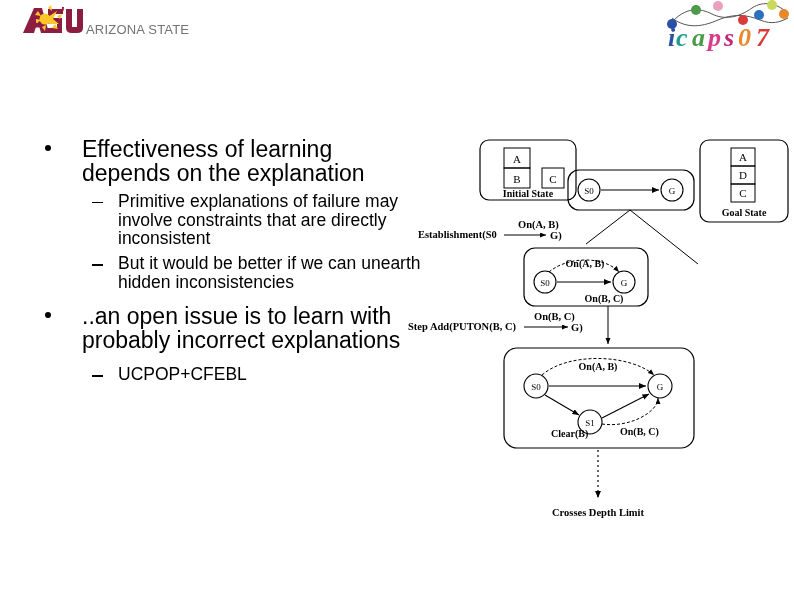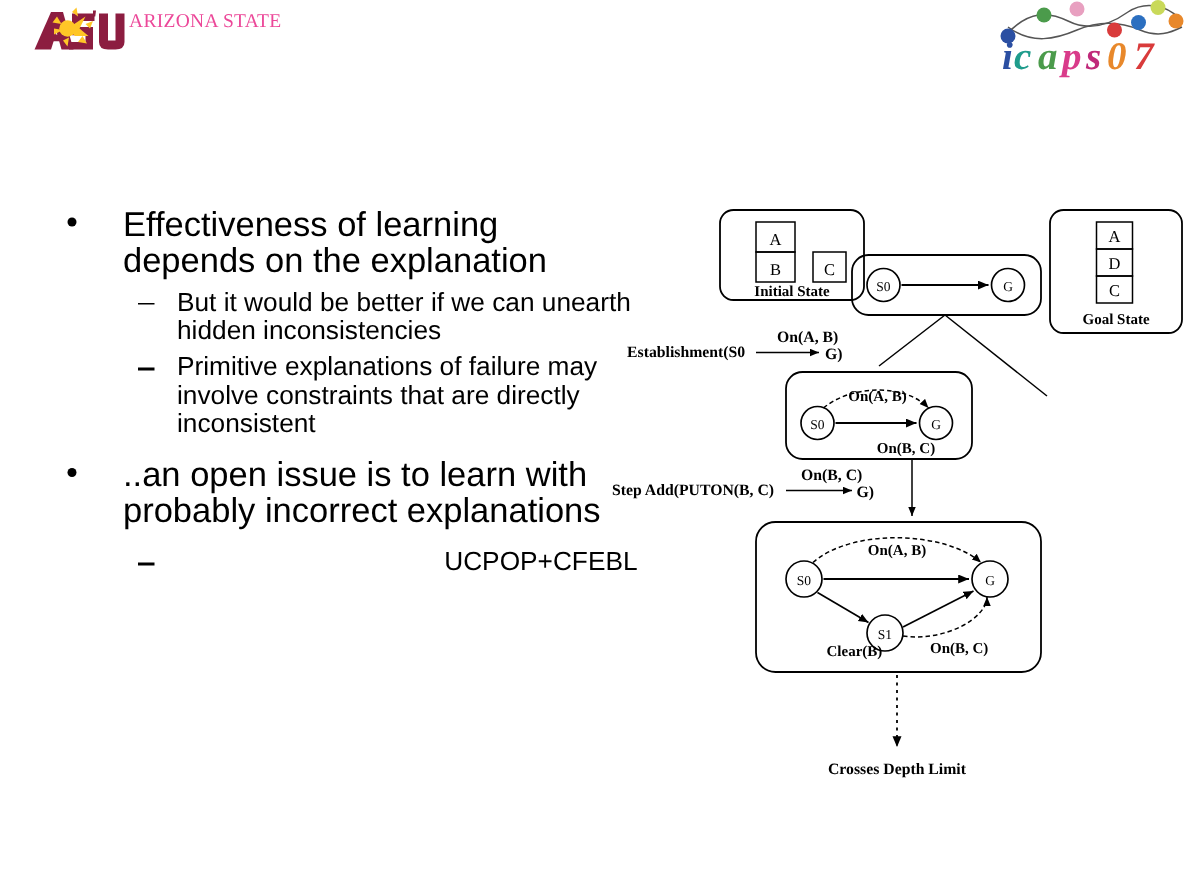--- a/index.html
+++ b/index.html
@@ -9,22 +9,22 @@
     font-family:"Liberation Sans", sans-serif;
     color:#000000;
     overflow:hidden;
     position:relative;
   }
   .slide{position:relative;width:794px;height:595px;}
 
   
   .asu-logo{position:absolute;left:22px;top:2px;width:200px;height:40px;}
   .asu-mark{position:absolute;left:0;top:2px;width:62px;height:34px;}
-  .asu-words{position:absolute;left:64px;top:0px;width:140px;height:40px;
-    font-family:Liberation Serif, serif;color:#ec4899;line-height:1.0;}
+  .asu-words{position:absolute;left:64px;top:16px;width:140px;height:40px;
+    font-family:Liberation Sans, sans-serif;color:#737373;line-height:1.0;}
   .asu-words .l1{font-size:17px;letter-spacing:.2px;display:block;padding-top:2px;}
   .asu-words .l2{font-size:17px;letter-spacing:.2px;display:block;padding-top:1px;}
   .asu-words .sm{font-size:13px;}
 
   .icaps-logo{position:absolute;left:660px;top:0px;width:132px;height:52px;}
 
   
   .title{
     position:absolute;left:30px;top:58px;width:560px;
     font-size:28px;line-height:1.08;color:#000;font-weight:normal;
@@ -103,34 +103,34 @@
 
   <div class="body">
 
     <div class="lvl1">
       <span class="bul"></span>
       <span>Effectiveness of learning depends on the explanation</span>
     </div>
 
     <div class="lvl2">
       <span class="dash"></span>
-      <span>But it would be better if we can unearth hidden inconsistencies</span>
+      <span>Primitive explanations of failure may involve constraints that are directly inconsistent</span>
     </div>
 
     <div class="lvl2">
       <span class="dash"></span>
-      <span>Primitive explanations of failure may involve constraints that are directly inconsistent</span>
+      <span>But it would be better if we can unearth hidden inconsistencies</span>
     </div>
 
     <div class="lvl1" style="margin-top:14px;">
       <span class="bul"></span>
       <span>..an open issue is to learn with probably incorrect explanations</span>
     </div>
 
-    <div class="lvl2" style="margin-top:12px;text-align:right;">
+    <div class="lvl2" style="margin-top:12px;">
       <span class="dash"></span>
       <span>UCPOP+CFEBL</span>
     </div>
 
   </div>
 
   <div class="diagram">
     <svg viewBox="0 0 386 400" width="386" height="400">
       <defs>
         <marker id="ah" markerWidth="7" markerHeight="7" refX="6" refY="2.5" orient="auto" markerUnits="strokeWidth">

